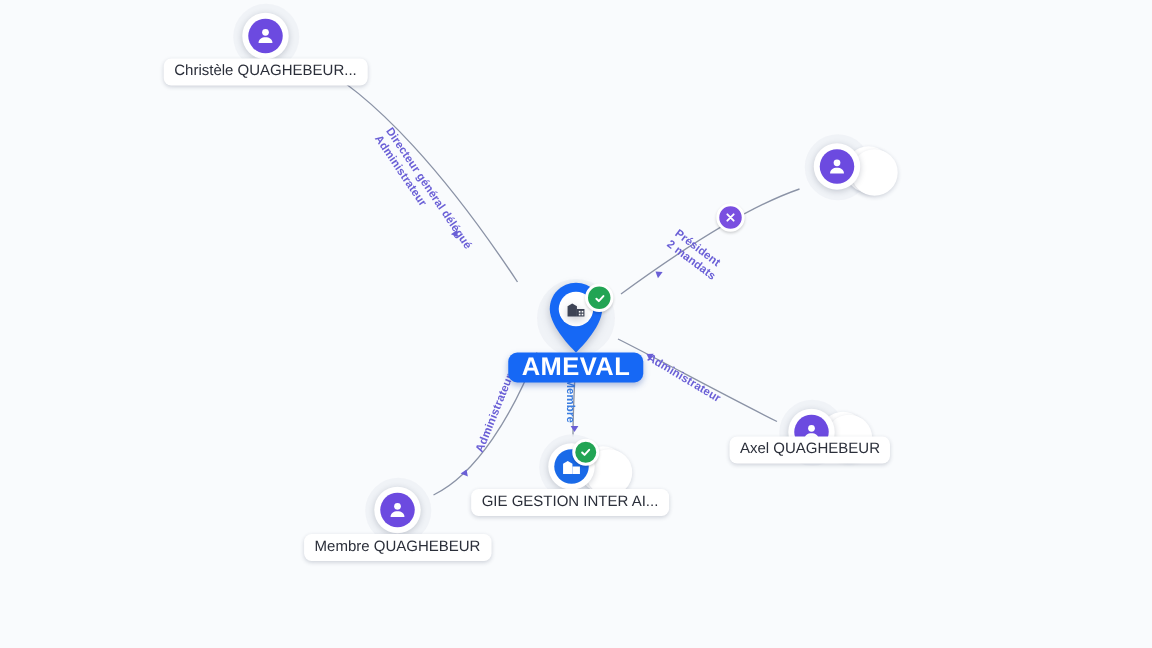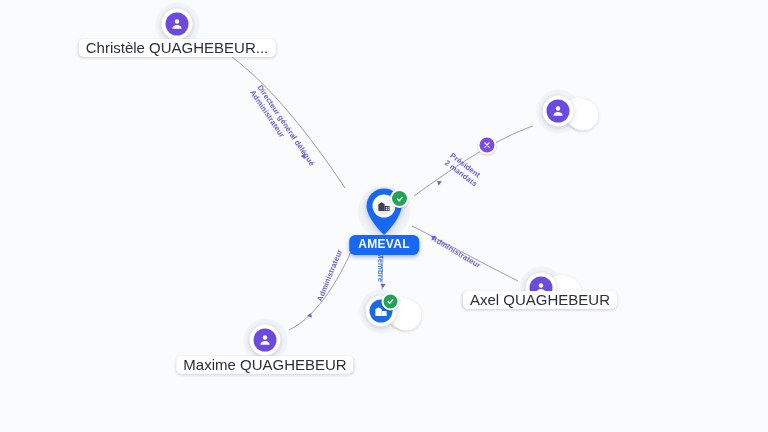--- a/index.html
+++ b/index.html
@@ -67,28 +67,28 @@
     border:2px solid #ffffff;display:flex;align-items:center;justify-content:center;
     box-shadow:0 1px 2px rgba(0,0,0,.18);
   }
   .badge-x svg{display:block;}
 
   
   .nlabel{
     position:absolute;transform:translate(-50%,0);
     background:#ffffff;border-radius:5px;
     padding:3px 7px 4px 7px;
-    font-size:15px;line-height:11px;color:#2b2f3a;
+    font-size:10px;line-height:11px;color:#2b2f3a;
     white-space:nowrap;
     box-shadow:0 1px 3px rgba(30,40,70,.20);
   }
   .nlabel.focus{
     background:#1668f5;color:#ffffff;font-weight:bold;
     letter-spacing:.3px;border-radius:6px;padding:4px 9px 5px 9px;
-    font-size:12px;box-shadow:0 2px 4px rgba(20,60,160,.35);
+    font-size:17px;box-shadow:0 2px 4px rgba(20,60,160,.35);
   }
 
   
   .elabel{
     position:absolute;transform-origin:0 50%;
     font-size:7.6px;line-height:8.6px;
     color:#6a5fd6;white-space:nowrap;font-weight:bold;
     letter-spacing:.1px;
   }
   .elabel.two span{display:block;}
@@ -211,25 +211,26 @@
             <rect x="18" y="17" width="1.8" height="1.8"></rect>
           </svg>
         </div>
       </div>
       <div class="badge-ok" style="width: 14px; height: 14px; right: -3px; top: -3px;">
         <svg width="8" height="8" viewBox="0 0 12 12">
           <path d="M2.4 6.2 L4.8 8.6 L9.4 3.6" fill="none" stroke="#ffffff" stroke-width="2" stroke-linecap="round" stroke-linejoin="round"></path>
         </svg>
       </div>
     </div>
+    <div class="nlabel" style="left: 380px; top: 326px;">GIE GESTION INTER AI...</div>
     <div class="node" style="left: 265px; top: 340px;">
       <div class="halo" style="width: 44px; height: 44px;"></div>
       <div class="person-circle" style="width: 31px; height: 31px;">
         <div class="person-inner" style="width: 23px; height: 23px;">
           <svg width="15" height="15" viewBox="0 0 24 24" fill="#ffffff">
             <circle cx="12" cy="8" r="3.6"></circle>
             <path d="M4.6 19.4c0-4 3.4-6 7.4-6s7.4 2 7.4 6z"></path>
           </svg>
         </div>
       </div>
     </div>
-    <div class="nlabel" style="left: 265px; top: 356px;">Maxime QUAGHEBEUR</div>
+    <div class="nlabel" style="left: 265px; top: 356px;">Membre QUAGHEBEUR</div>
   </div>
 
 </body></html>

